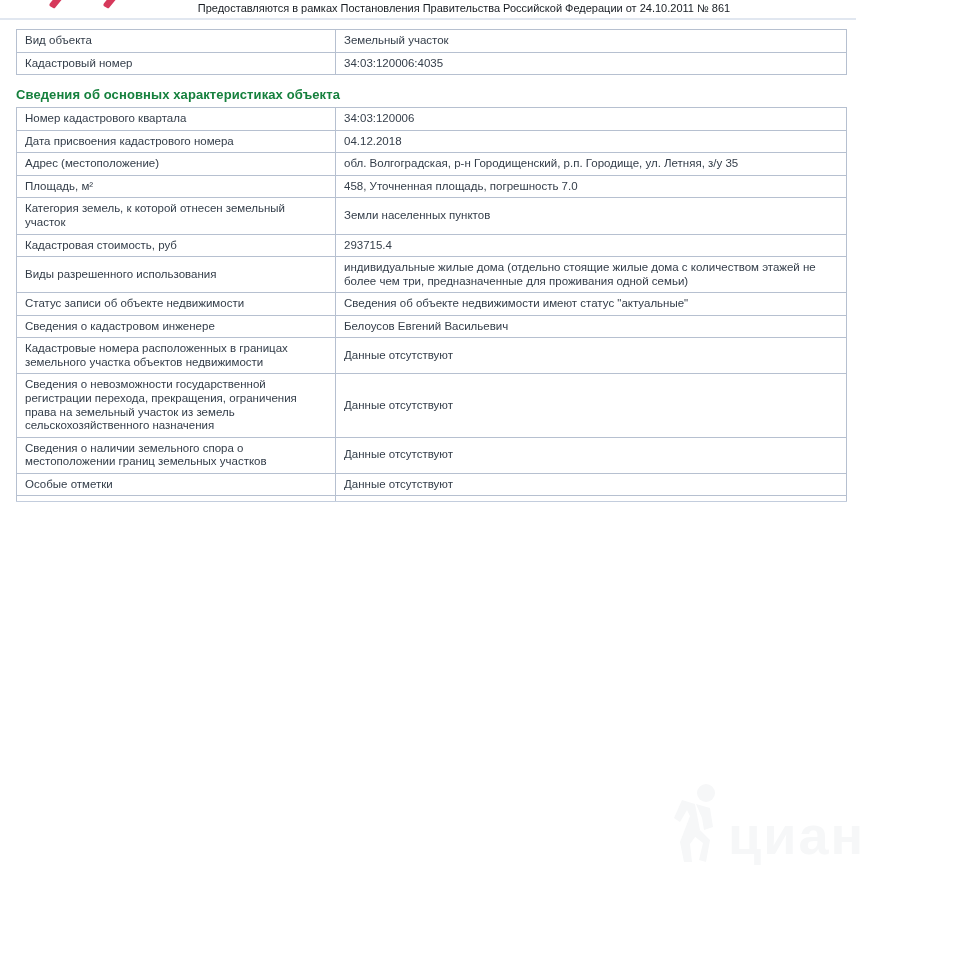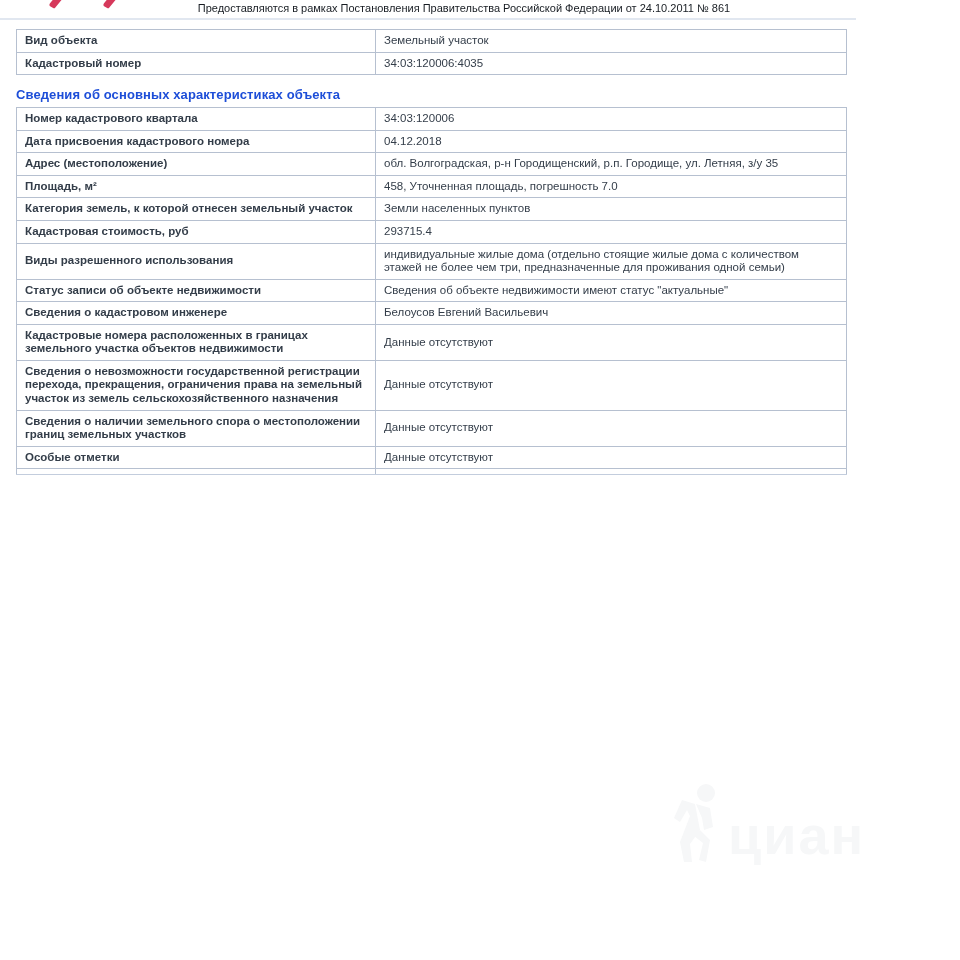--- a/index.html
+++ b/index.html
@@ -49,28 +49,28 @@
   }
   table.doc-table td {
     border:1px solid #b6c0d0;
     padding:4px 8px;
     font-size:11.5px;
     line-height:1.18;
     vertical-align:middle;
     color:#333d49;
     overflow:hidden;
   }
-  td.label-cell { width:359px;font-weight:bold; }
+  td.label-cell { width:319px; }
   .summary-table { margin-top:9px; }
 
   .section-title {
     margin:12px 0 5px 16px;
     font-size:13px;
     font-weight:bold;
-    color:#1d4ed8;
+    color:#15803d;
     letter-spacing:0.1px;
   }
 
   tr.cutoff-row td { height:6px; padding:0 8px; border-bottom:1px solid #c3cddd; }
 
   
   .watermark {
     position:absolute; left:666px; top:780px;
     width:200px; height:90px;
     pointer-events:none;

